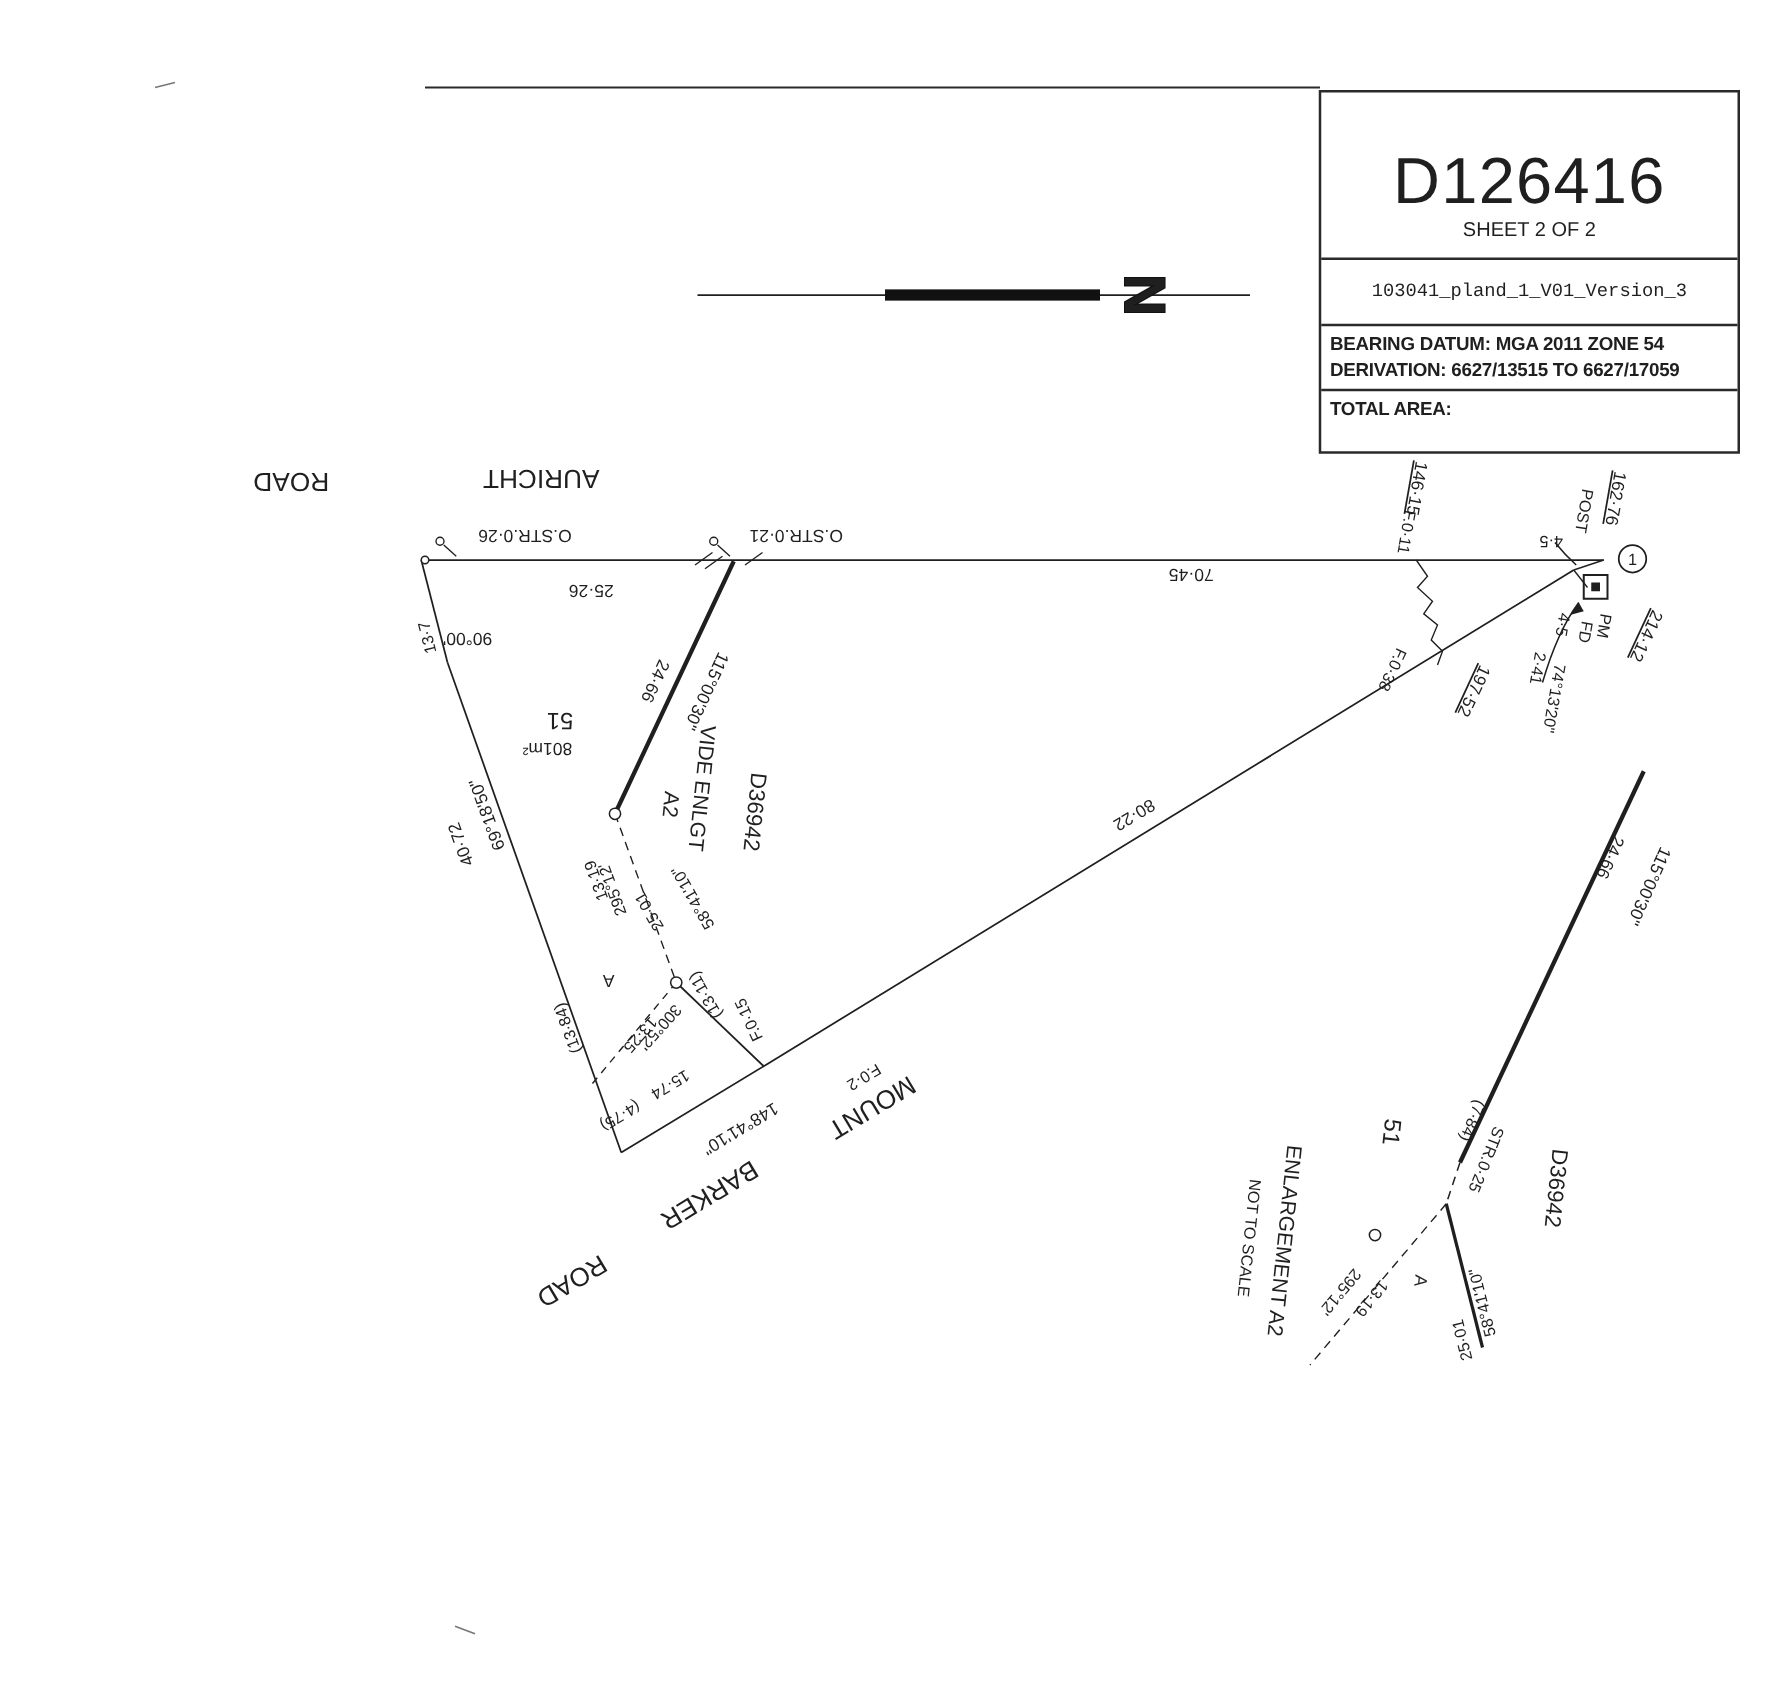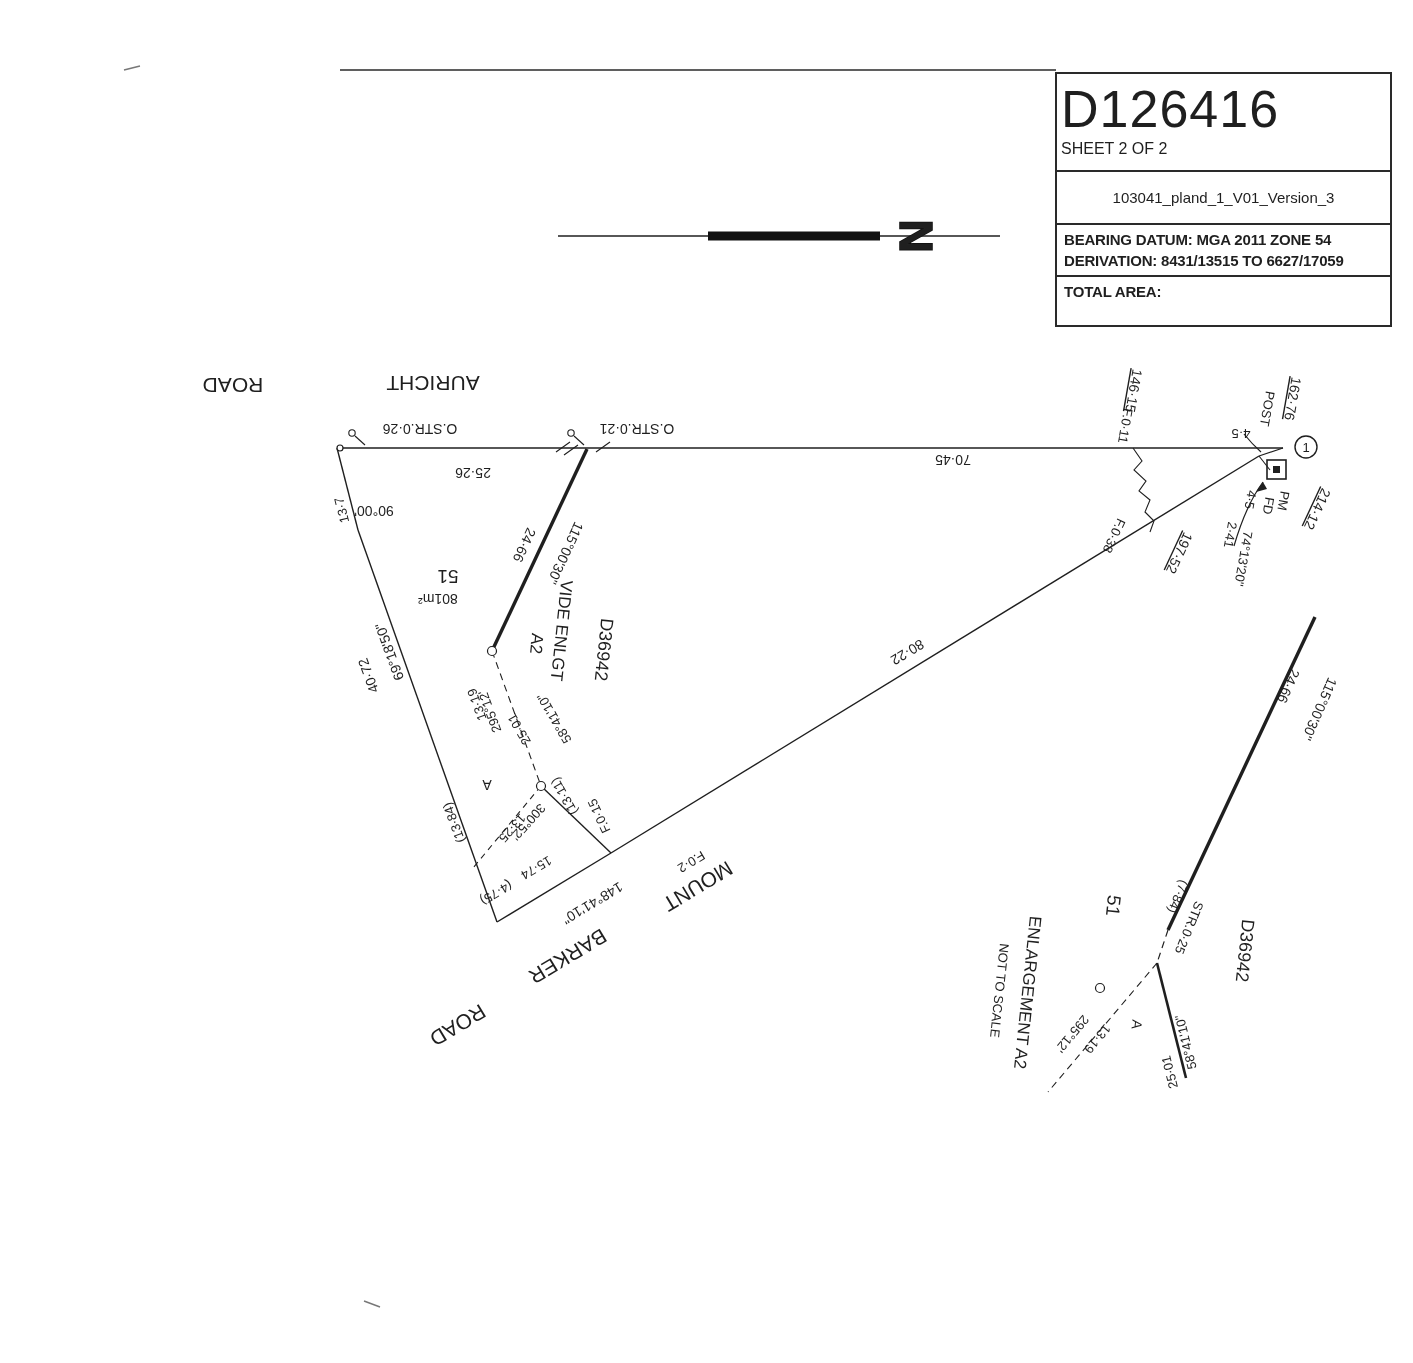--- a/index.html
+++ b/index.html
@@ -2,24 +2,24 @@
 <html><head>
 <meta charset="utf-8">
 <style>
   html,body{margin:0;padding:0;background:#fff;}
   .page{position:relative;width:1413px;height:1363px;background:#ffffff;
         font-family:"Liberation Sans",sans-serif;overflow:hidden;color:#1f1f1f;}
   .plan-svg{position:absolute;left:0;top:0;}
   .plan-svg text{fill:#1f1f1f;font-family:"Liberation Sans",sans-serif;}
   .titleblock{position:absolute;left:1055px;top:72px;width:333px;
               border:2px solid #2a2a2a;background:#fff;}
-  .tb-top{border-bottom:2px solid #2a2a2a;padding:8px 4px 12px;}
+  .tb-top{border-bottom:2px solid #2a2a2a;text-align:center;padding:8px 4px 12px;margin-top:36px;}
   .tb-plan{font-size:52px;line-height:54px;letter-spacing:1px;font-weight:400;}
   .tb-sheet{font-size:16px;margin-top:4px;}
-  .tb-file{border-bottom:2px solid #2a2a2a;text-align:center;font-size:15px;padding:17px 4px;}
+  .tb-file{border-bottom:2px solid #2a2a2a;text-align:center;font-size:15px;padding:17px 4px;font-family:Liberation Mono, monospace;}
   .tb-datum{border-bottom:2px solid #2a2a2a;font-size:15px;font-weight:700;
             padding:4px 7px;line-height:21px;letter-spacing:-0.2px;}
   .tb-area{font-size:15px;font-weight:700;padding:6px 7px 25px;letter-spacing:-0.2px;}
 </style>
 </head>
 <body>
 
 <div class="page">
 
   <svg class="plan-svg" width="1413" height="1363" viewBox="0 0 1413 1363">
@@ -142,18 +142,18 @@
   </svg>
 
   <div class="titleblock">
     <div class="tb-top">
       <div class="tb-plan">D126416</div>
       <div class="tb-sheet">SHEET 2 OF 2</div>
     </div>
     <div class="tb-file">103041_pland_1_V01_Version_3</div>
     <div class="tb-datum">
       <div>BEARING DATUM: MGA 2011 ZONE 54</div>
-      <div>DERIVATION: 8431/13515 TO 6627/17059</div>
+      <div>DERIVATION: 6627/13515 TO 6627/17059</div>
     </div>
     <div class="tb-area">TOTAL AREA:</div>
   </div>
 
 </div>
 
 </body></html>

